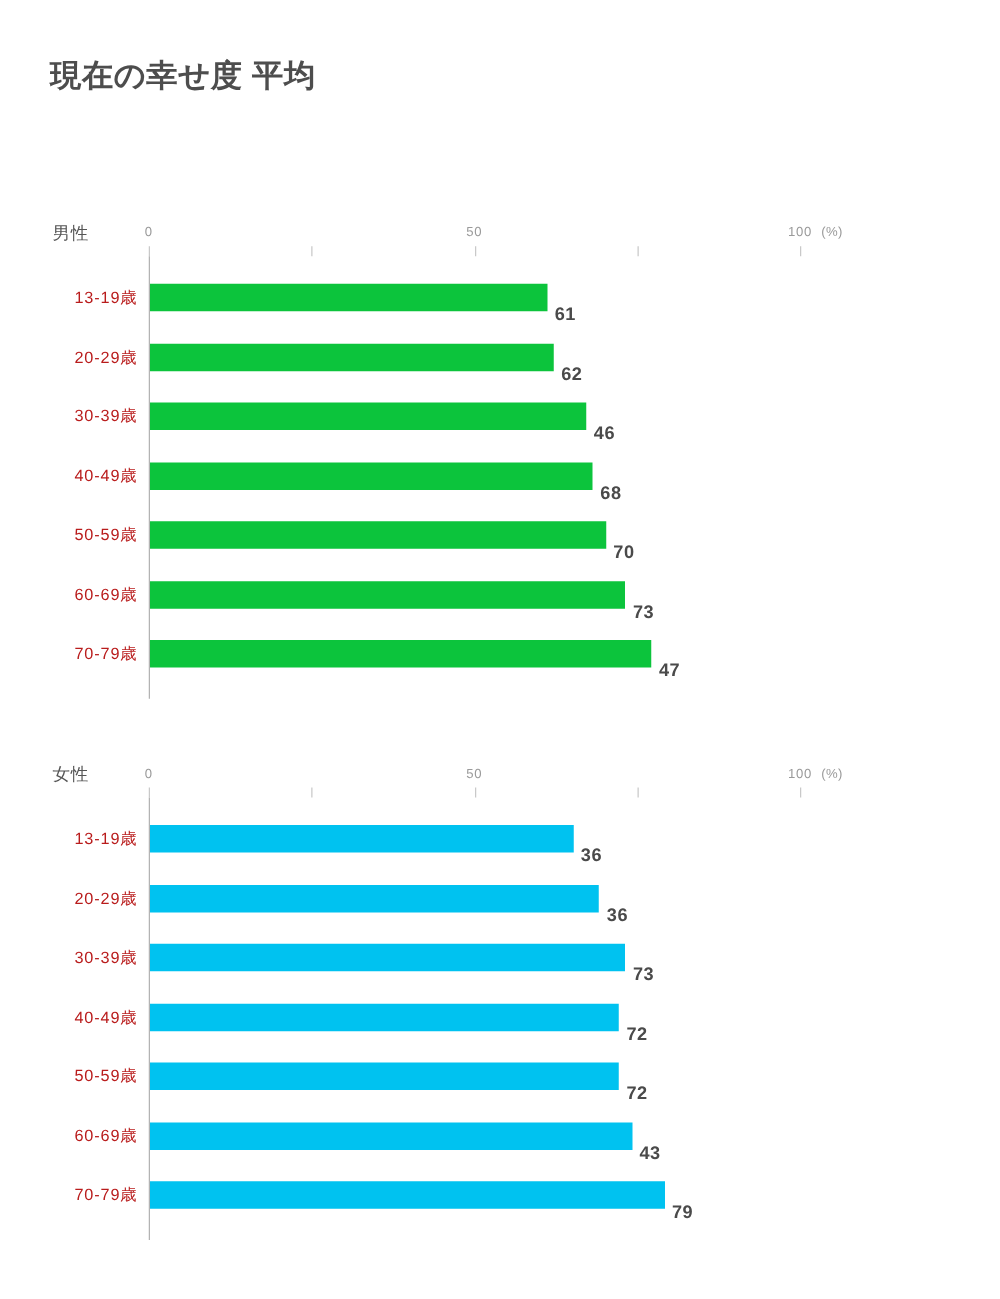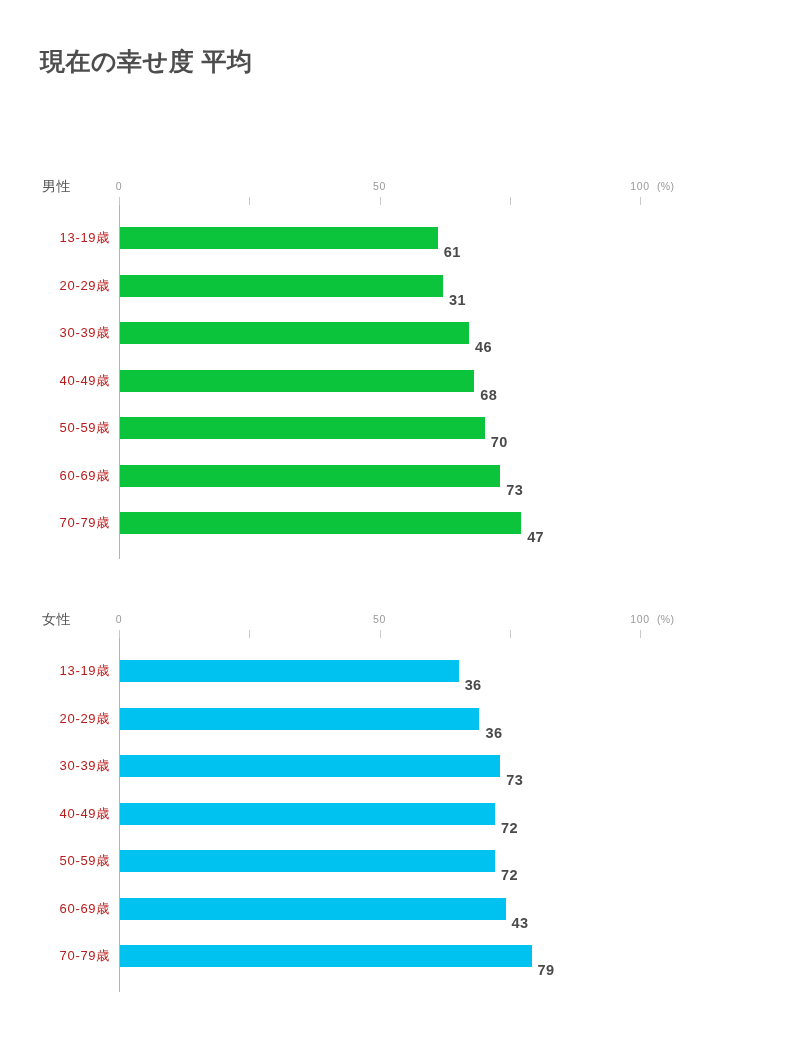--- a/index.html
+++ b/index.html
@@ -150,21 +150,21 @@
     <div class="plot" style="height: 354px;">
       <div class="baseline" style="height: 354px;"></div>
       <div class="bar-row" style="top: 22px;">
         <div class="cat-label-box">13-19歳</div>
         <div class="bar" style="width: 317.81px; background: rgb(12, 196, 60);"></div>
         <div class="bar-value" style="left: 443.81px;">61</div>
       </div>
       <div class="bar-row" style="top: 69.5px;">
         <div class="cat-label-box">20-29歳</div>
         <div class="bar" style="width: 323.02px; background: rgb(12, 196, 60);"></div>
-        <div class="bar-value" style="left: 449.02px;">31</div>
+        <div class="bar-value" style="left: 449.02px;">62</div>
       </div>
       <div class="bar-row" style="top: 117px;">
         <div class="cat-label-box">30-39歳</div>
         <div class="bar" style="width: 349.07px; background: rgb(12, 196, 60);"></div>
         <div class="bar-value" style="left: 475.07px;">46</div>
       </div>
       <div class="bar-row" style="top: 164.5px;">
         <div class="cat-label-box">40-49歳</div>
         <div class="bar" style="width: 354.28px; background: rgb(12, 196, 60);"></div>
         <div class="bar-value" style="left: 480.28px;">68</div>

